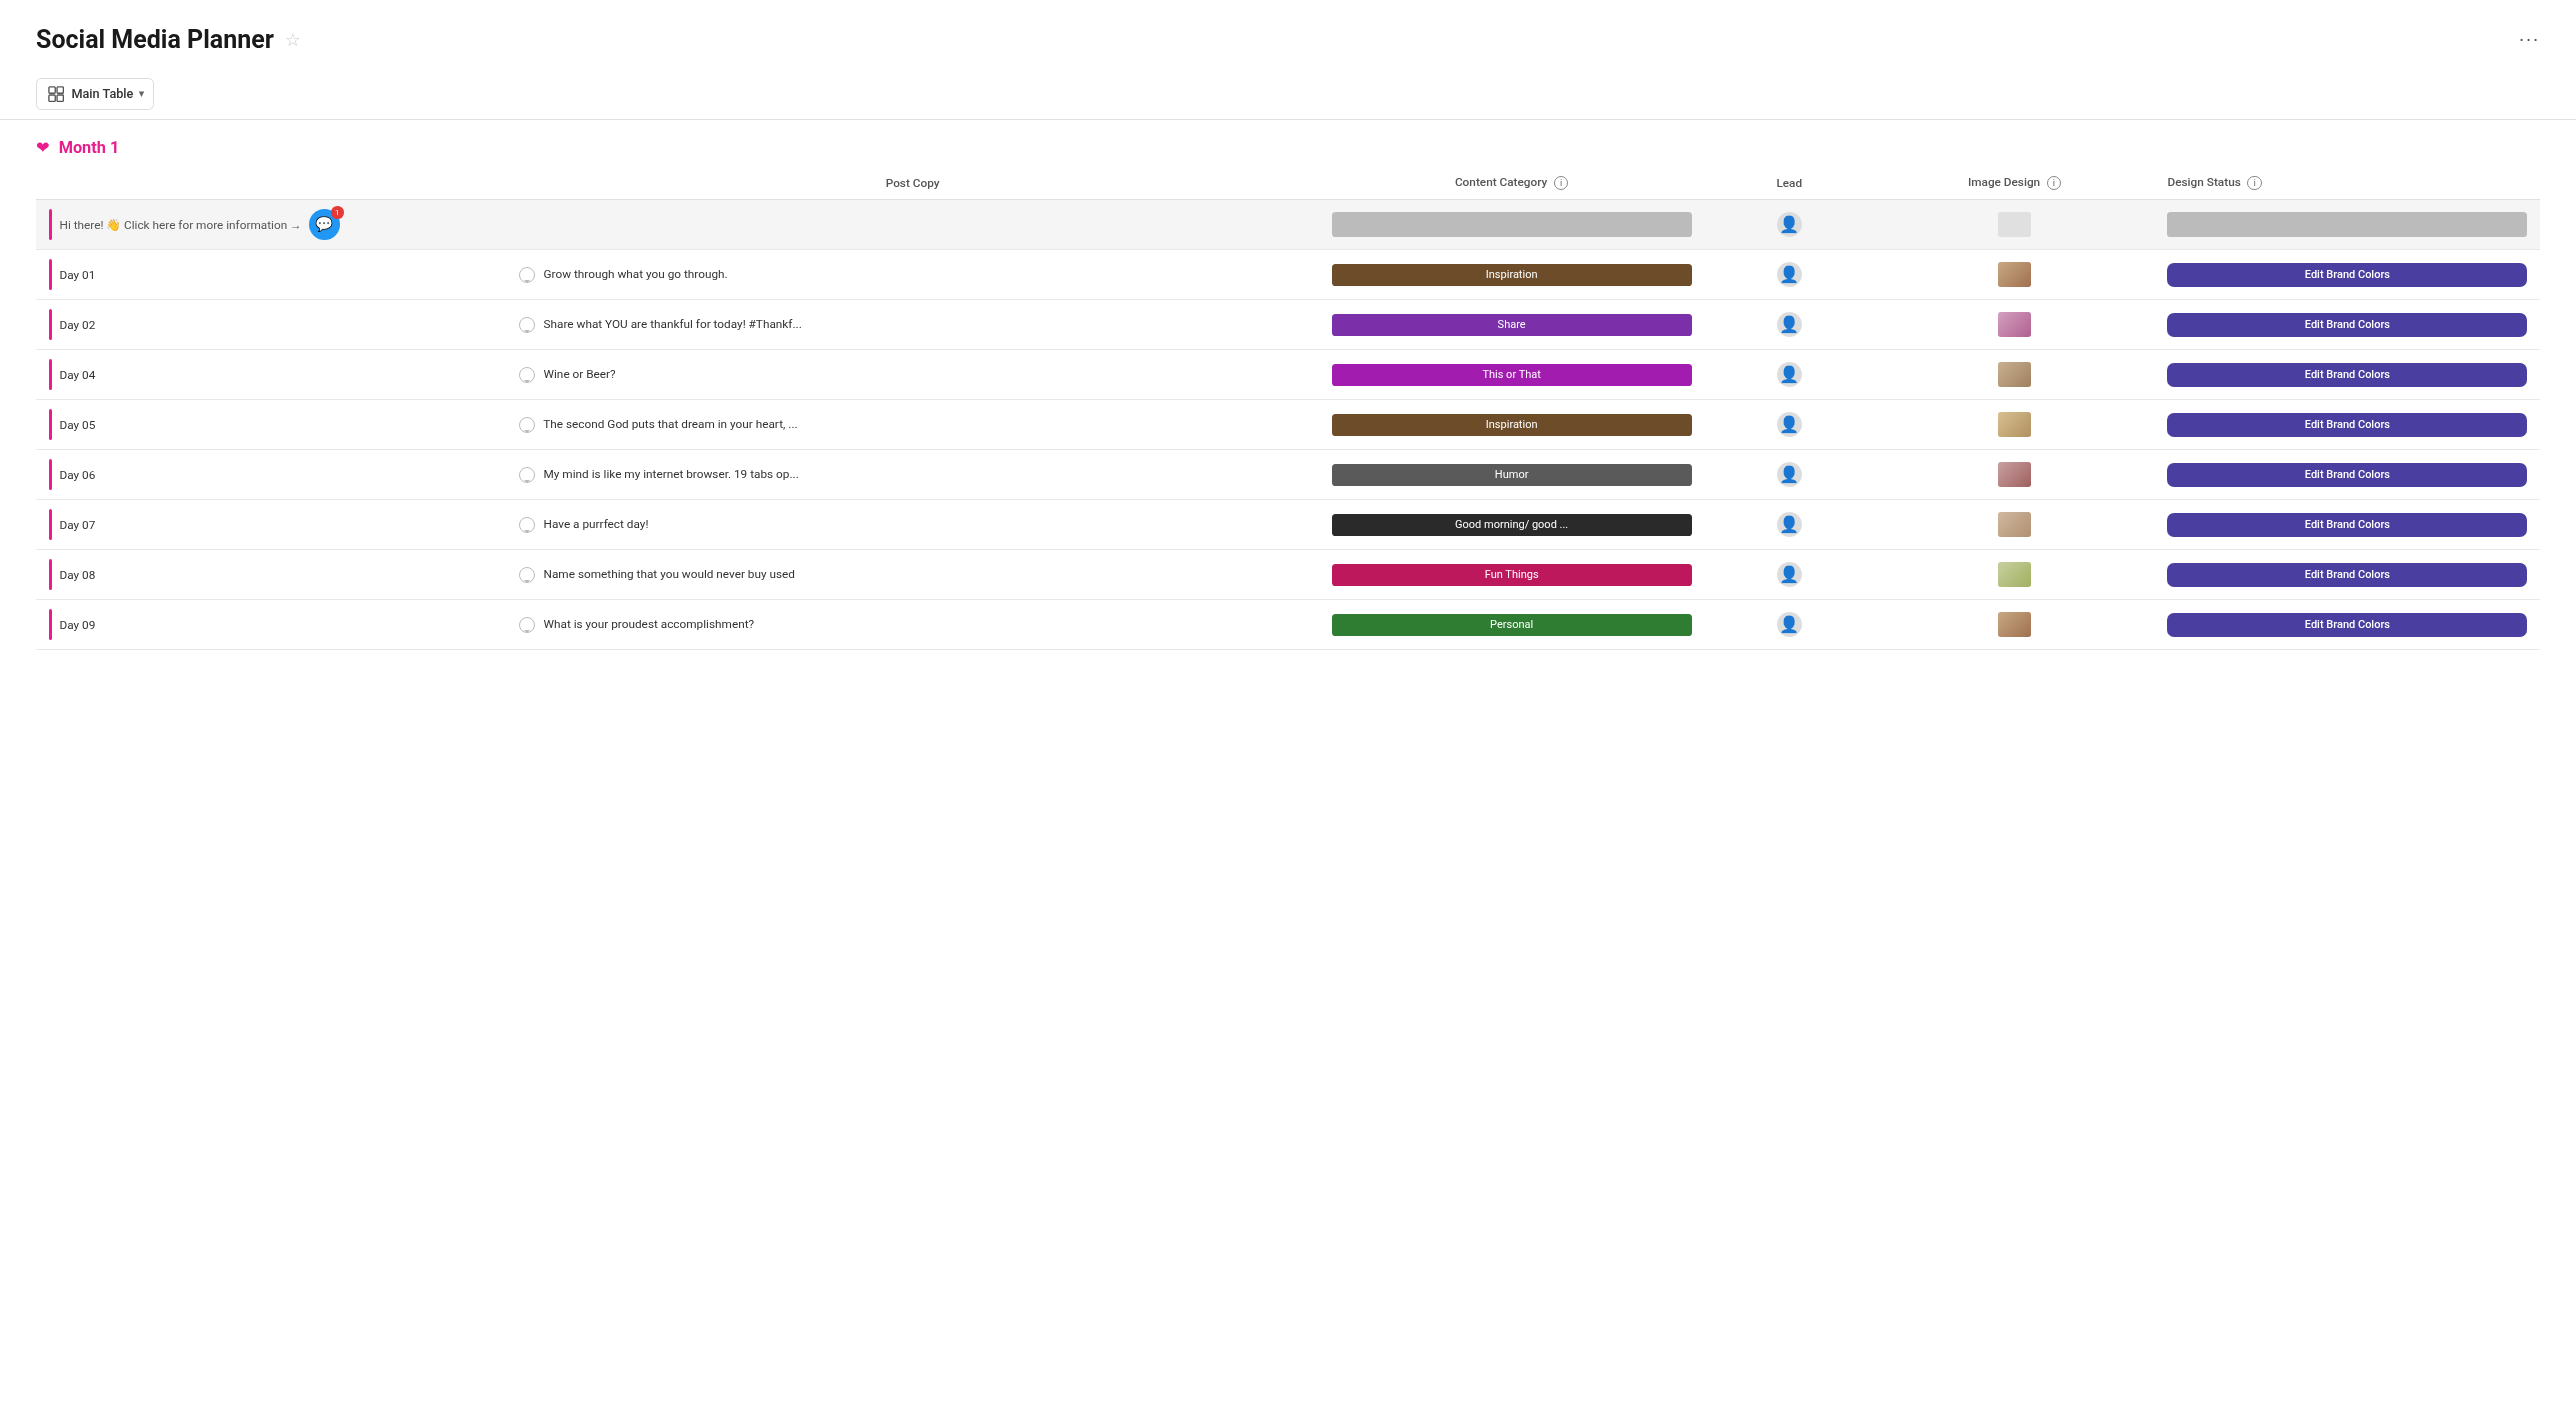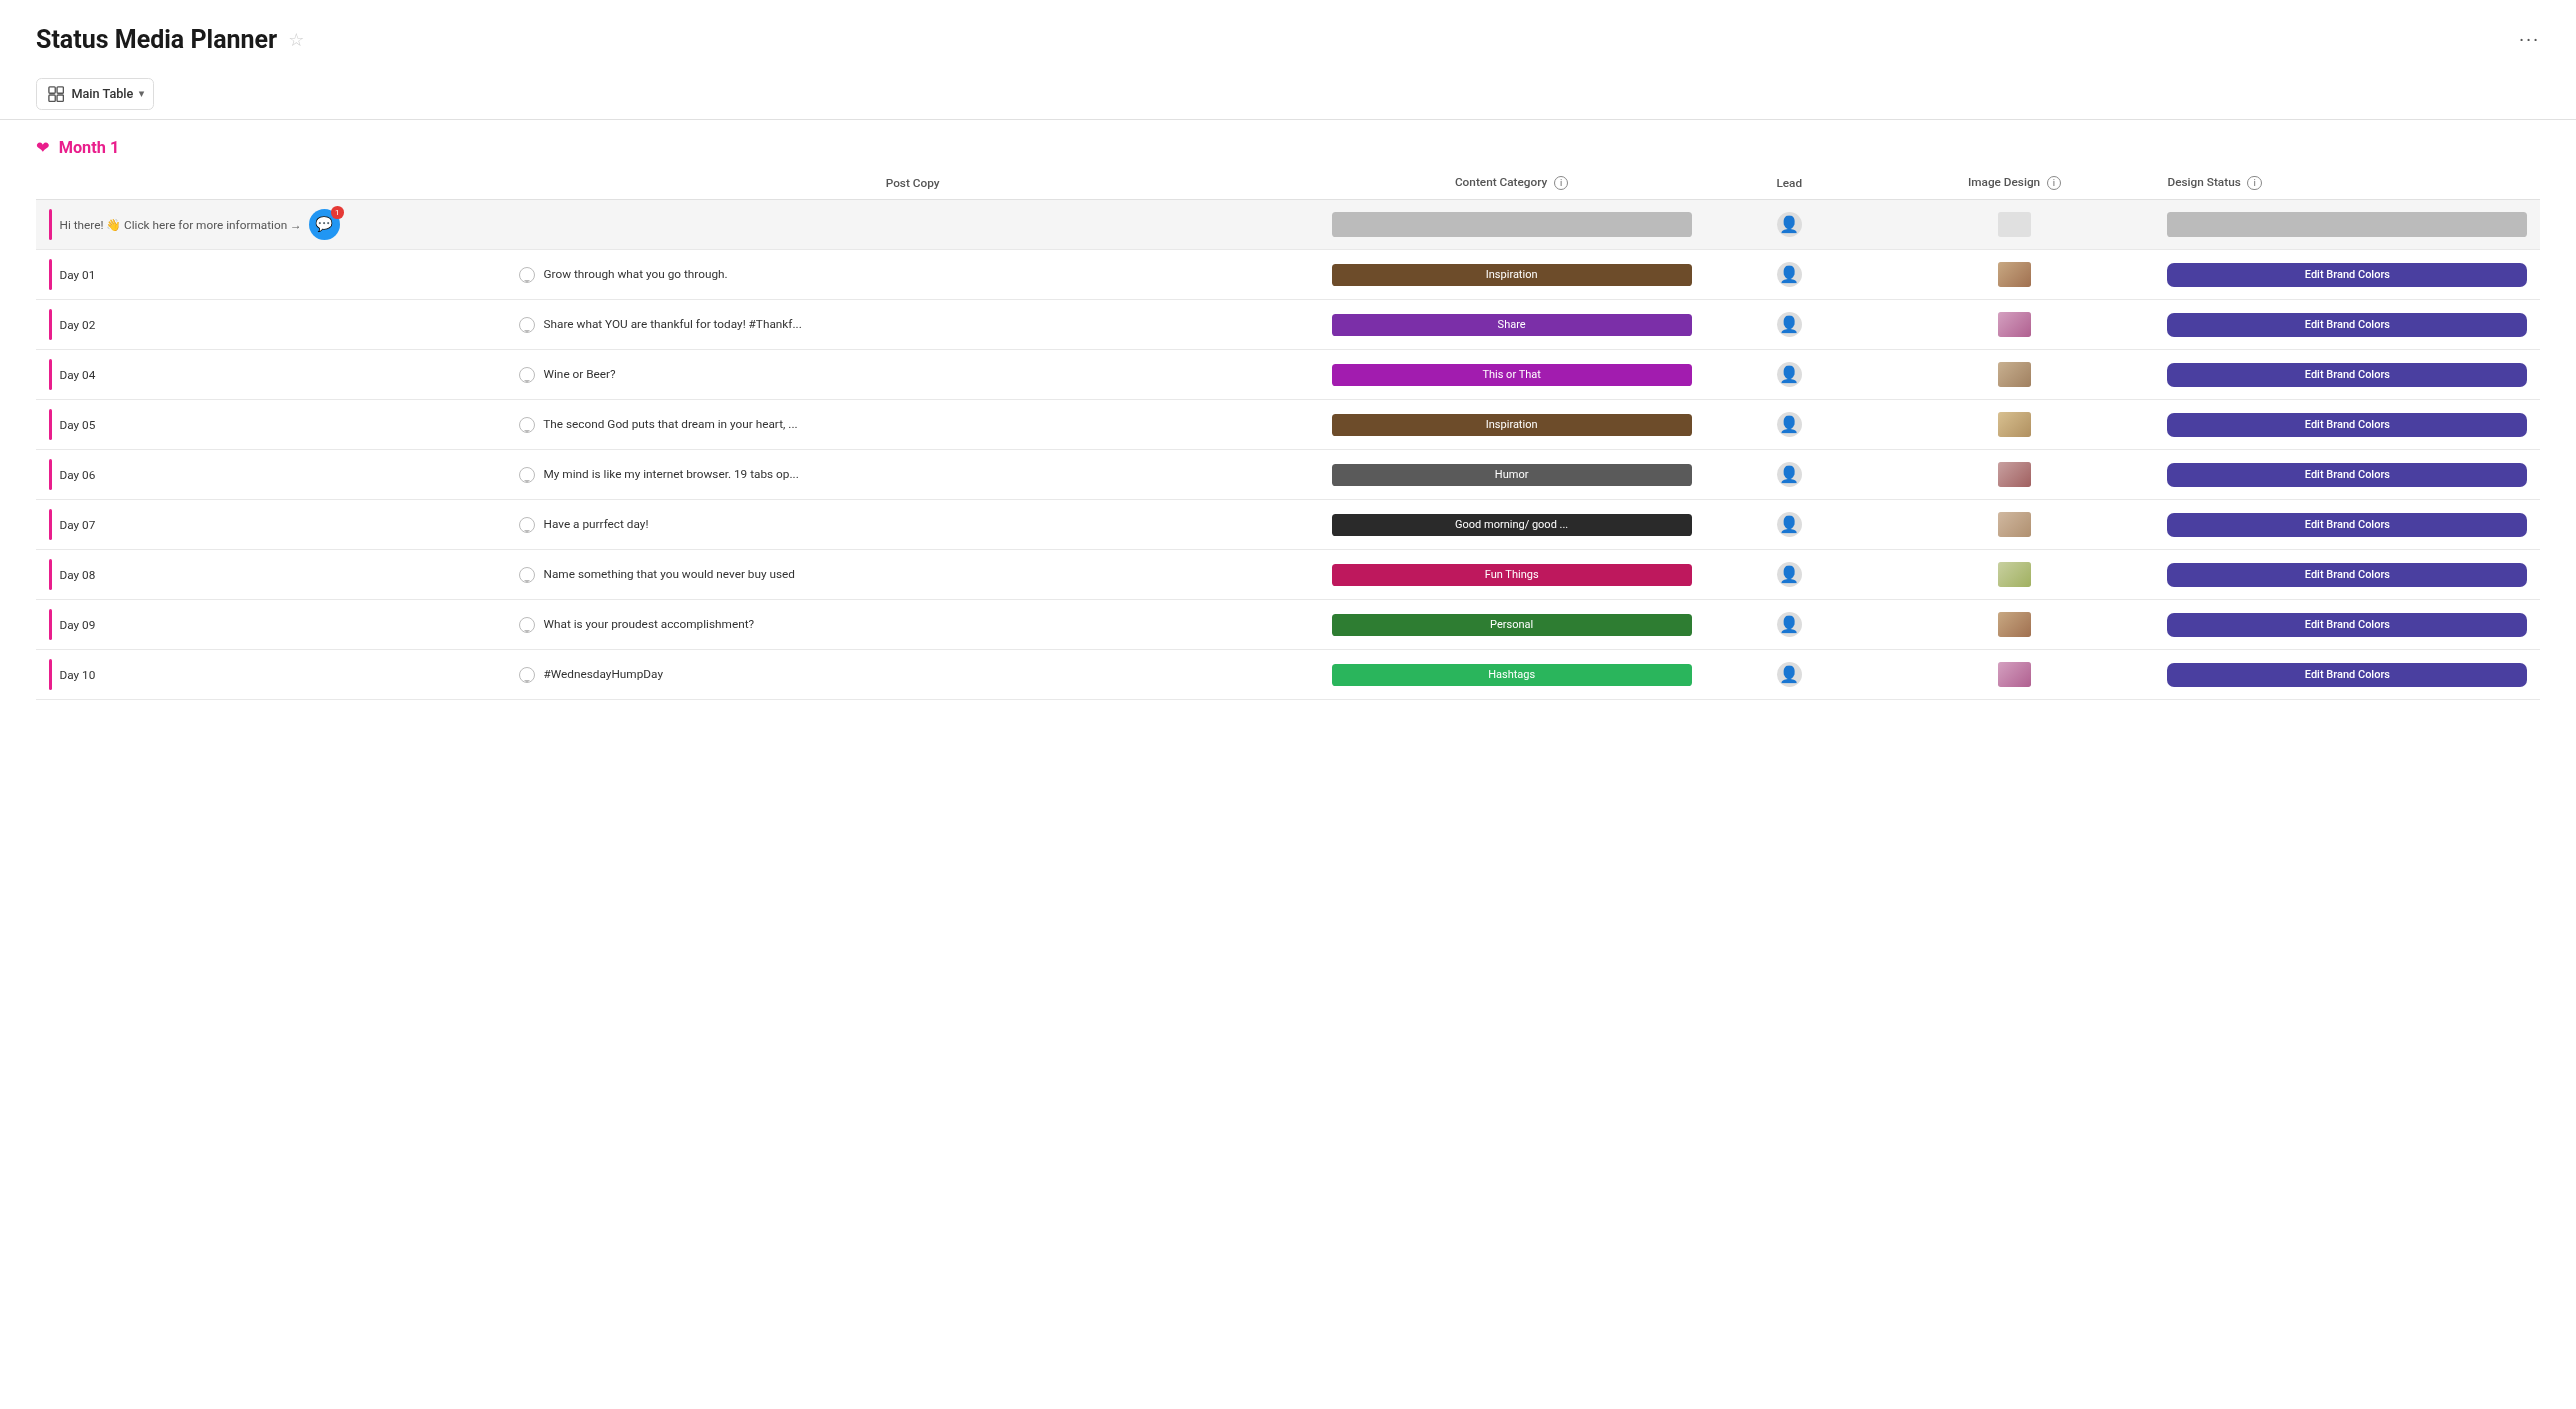--- a/index.html
+++ b/index.html
@@ -269,21 +269,21 @@
     .img-th-6 { background: linear-gradient(135deg, #c8a0a0, #a06060); }
     .img-th-7 { background: linear-gradient(135deg, #d0b8a0, #b09070); }
     .img-th-8 { background: linear-gradient(135deg, #c8d0a0, #a0b060); }
     .img-th-empty { background: #e0e0e0; }
   </style>
 </head>
 <body>
 
 <div class="header">
   <div class="header-left">
-    <span class="header-title">Status Media Planner</span>
+    <span class="header-title">Social Media Planner</span>
     <span class="star-icon">☆</span>
   </div>
   <span class="more-icon">···</span>
 </div>
 
 <div class="toolbar">
   <div class="table-selector">
     <span class="table-icon">
       <svg width="16.3" height="16.3" viewBox="0 0 18 18" fill="none">
         <rect x="1" y="1" width="7" height="7" rx="1" stroke="#555" stroke-width="1.5" fill="none"></rect>
@@ -479,32 +479,16 @@
     </td>
           <td class="post-cell">
       <span class="comment-icon"></span>
       <span>What is your proudest accomplishment?</span>
     </td>
           <td style="text-align: center;"><span class="category-badge cat-personal">Personal</span></td>
           <td class="lead-cell"><span class="avatar-icon">👤</span></td>
           <td class="image-design-cell"><div class="image-thumb img-th-1"></div></td>
           <td><div class="status-btn">Edit Brand Colors</div></td>
         </tr>
-        <tr>
-          <td>
-      <div class="row-name-cell">
-        <div class="pink-bar"></div>
-        <span class="row-name-text">Day 10</span>
-      </div>
-    </td>
-          <td class="post-cell">
-      <span class="comment-icon"></span>
-      <span>#WednesdayHumpDay</span>
-    </td>
-          <td style="text-align: center;"><span class="category-badge cat-hashtags">Hashtags</span></td>
-          <td class="lead-cell"><span class="avatar-icon">👤</span></td>
-          <td class="image-design-cell"><div class="image-thumb img-th-2"></div></td>
-          <td><div class="status-btn">Edit Brand Colors</div></td>
-        </tr>
       </tbody>
   </table>
 </div>
 
 
 </body></html>

